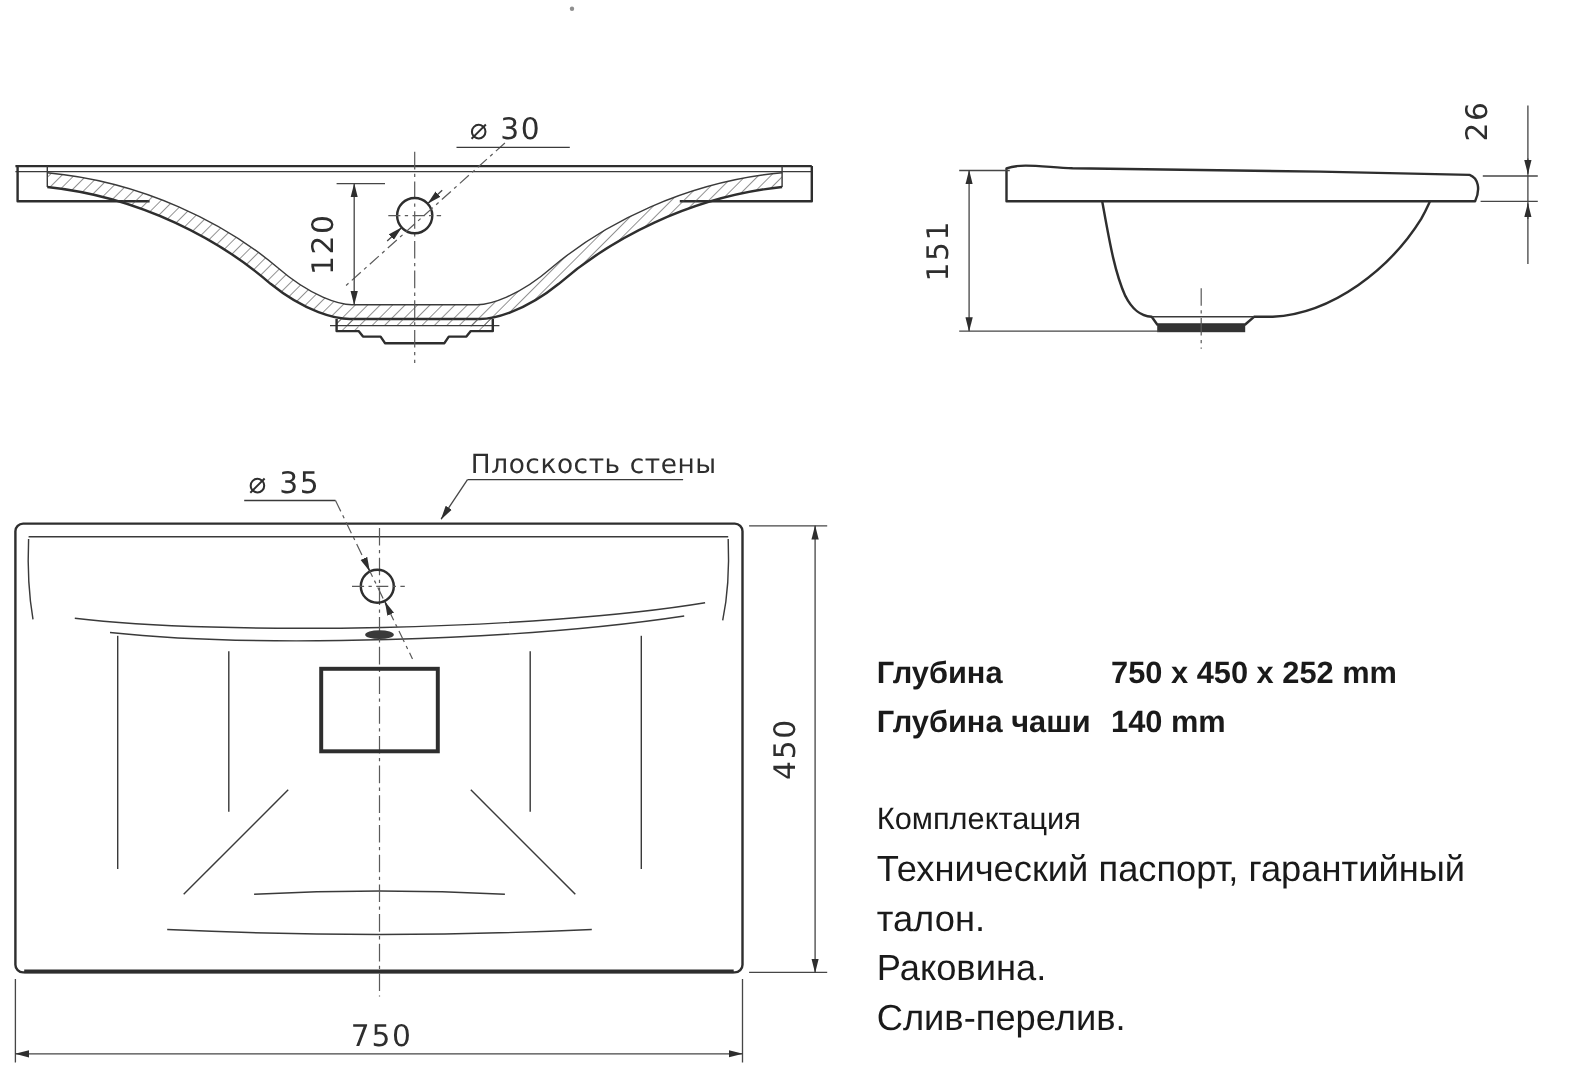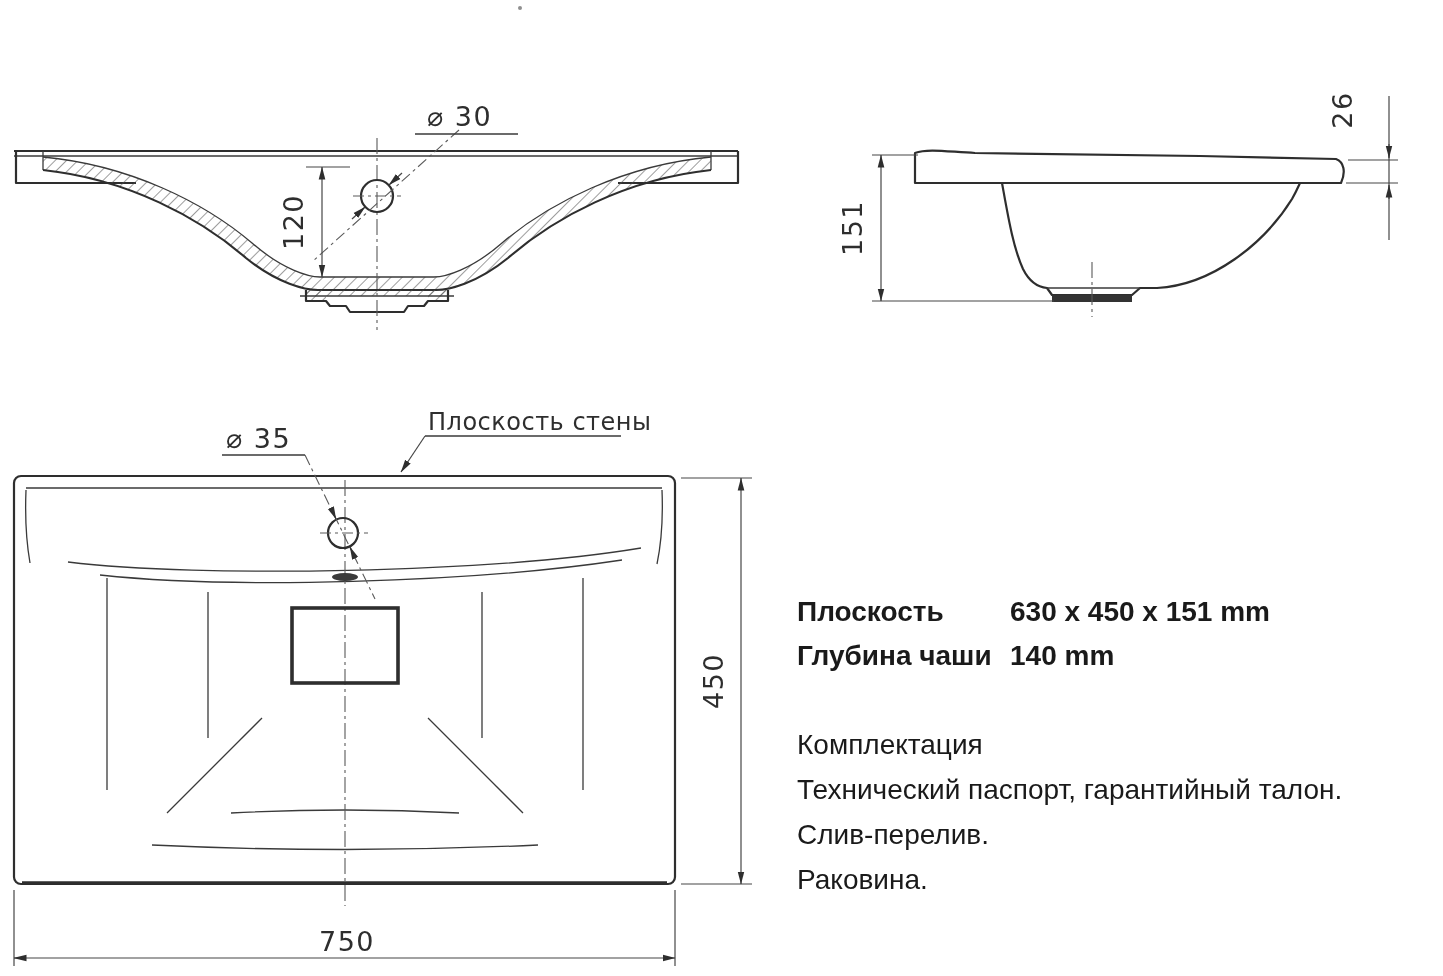--- a/index.html
+++ b/index.html
@@ -17,21 +17,21 @@
   .clt { stroke:#5a5a5a; stroke-width:1.1; fill:none; stroke-dasharray:11 4 3 4; }
   .hatched { fill:url(#hatch); stroke:none; }
   .cadtext { font-family:"DejaVu Sans", sans-serif; font-size:27px; fill:#2e2e2e; letter-spacing:1.5px; }
   .cadtext-sm { font-family:"DejaVu Sans", sans-serif; font-size:24px; fill:#2e2e2e; letter-spacing:0.5px; }
 
   
   .specs { position:absolute; left:797px; top:590px; width:640px; }
   .spec-row { display:flex; font-weight:bold; font-size:28px; line-height:44px; }
   .spec-row .lbl { width:213px; flex:0 0 213px; }
   .pkg-title { font-weight:normal; font-size:28px; line-height:44px; margin-top:45px; }
-  .pkg-item { font-weight:normal; font-size:28px; line-height:45px; }
+  .pkg-item { font-weight:normal; font-size:33px; line-height:45px; }
 </style>
 </head>
 <body>
 
 <svg class="drawing" width="1443" height="976" viewBox="0 0 1443 976" xmlns="http://www.w3.org/2000/svg">
   <defs>
     <pattern id="hatch" patternUnits="userSpaceOnUse" width="8" height="8" patternTransform="rotate(45)">
       <line x1="0" y1="0" x2="0" y2="8" stroke="#4a4a4a" stroke-width="1.1"></line>
     </pattern>
     <marker id="arr" viewBox="0 0 13 8" refX="12.5" refY="4" markerWidth="13" markerHeight="8" markerUnits="userSpaceOnUse" orient="auto-start-reverse">
@@ -166,24 +166,24 @@
       <line class="dim" x1="14" y1="890" x2="14" y2="966"></line>
       <line class="dim" x1="675" y1="890" x2="675" y2="966"></line>
       <line class="dim" x1="14" y1="958" x2="675" y2="958" marker-start="url(#arr)" marker-end="url(#arr)"></line>
       <text class="cadtext" text-anchor="middle" x="347" y="951">750</text>
     </g>
   </g>
 </svg>
 
 <div class="specs">
   <div class="spec-row">
-    <span class="lbl">Плоскость</span>
-    <span class="val">630 x 450 x 151 mm</span>
+    <span class="lbl">Глубина</span>
+    <span class="val">750 x 450 x 252 mm</span>
   </div>
   <div class="spec-row">
     <span class="lbl">Глубина чаши</span>
     <span class="val">140 mm</span>
   </div>
   <div class="pkg-title">Комплектация</div>
   <div class="pkg-item">Технический паспорт, гарантийный талон.</div>
+  <div class="pkg-item">Раковина.</div>
   <div class="pkg-item">Слив-перелив.</div>
-  <div class="pkg-item">Раковина.</div>
 </div>
 
 </body></html>

